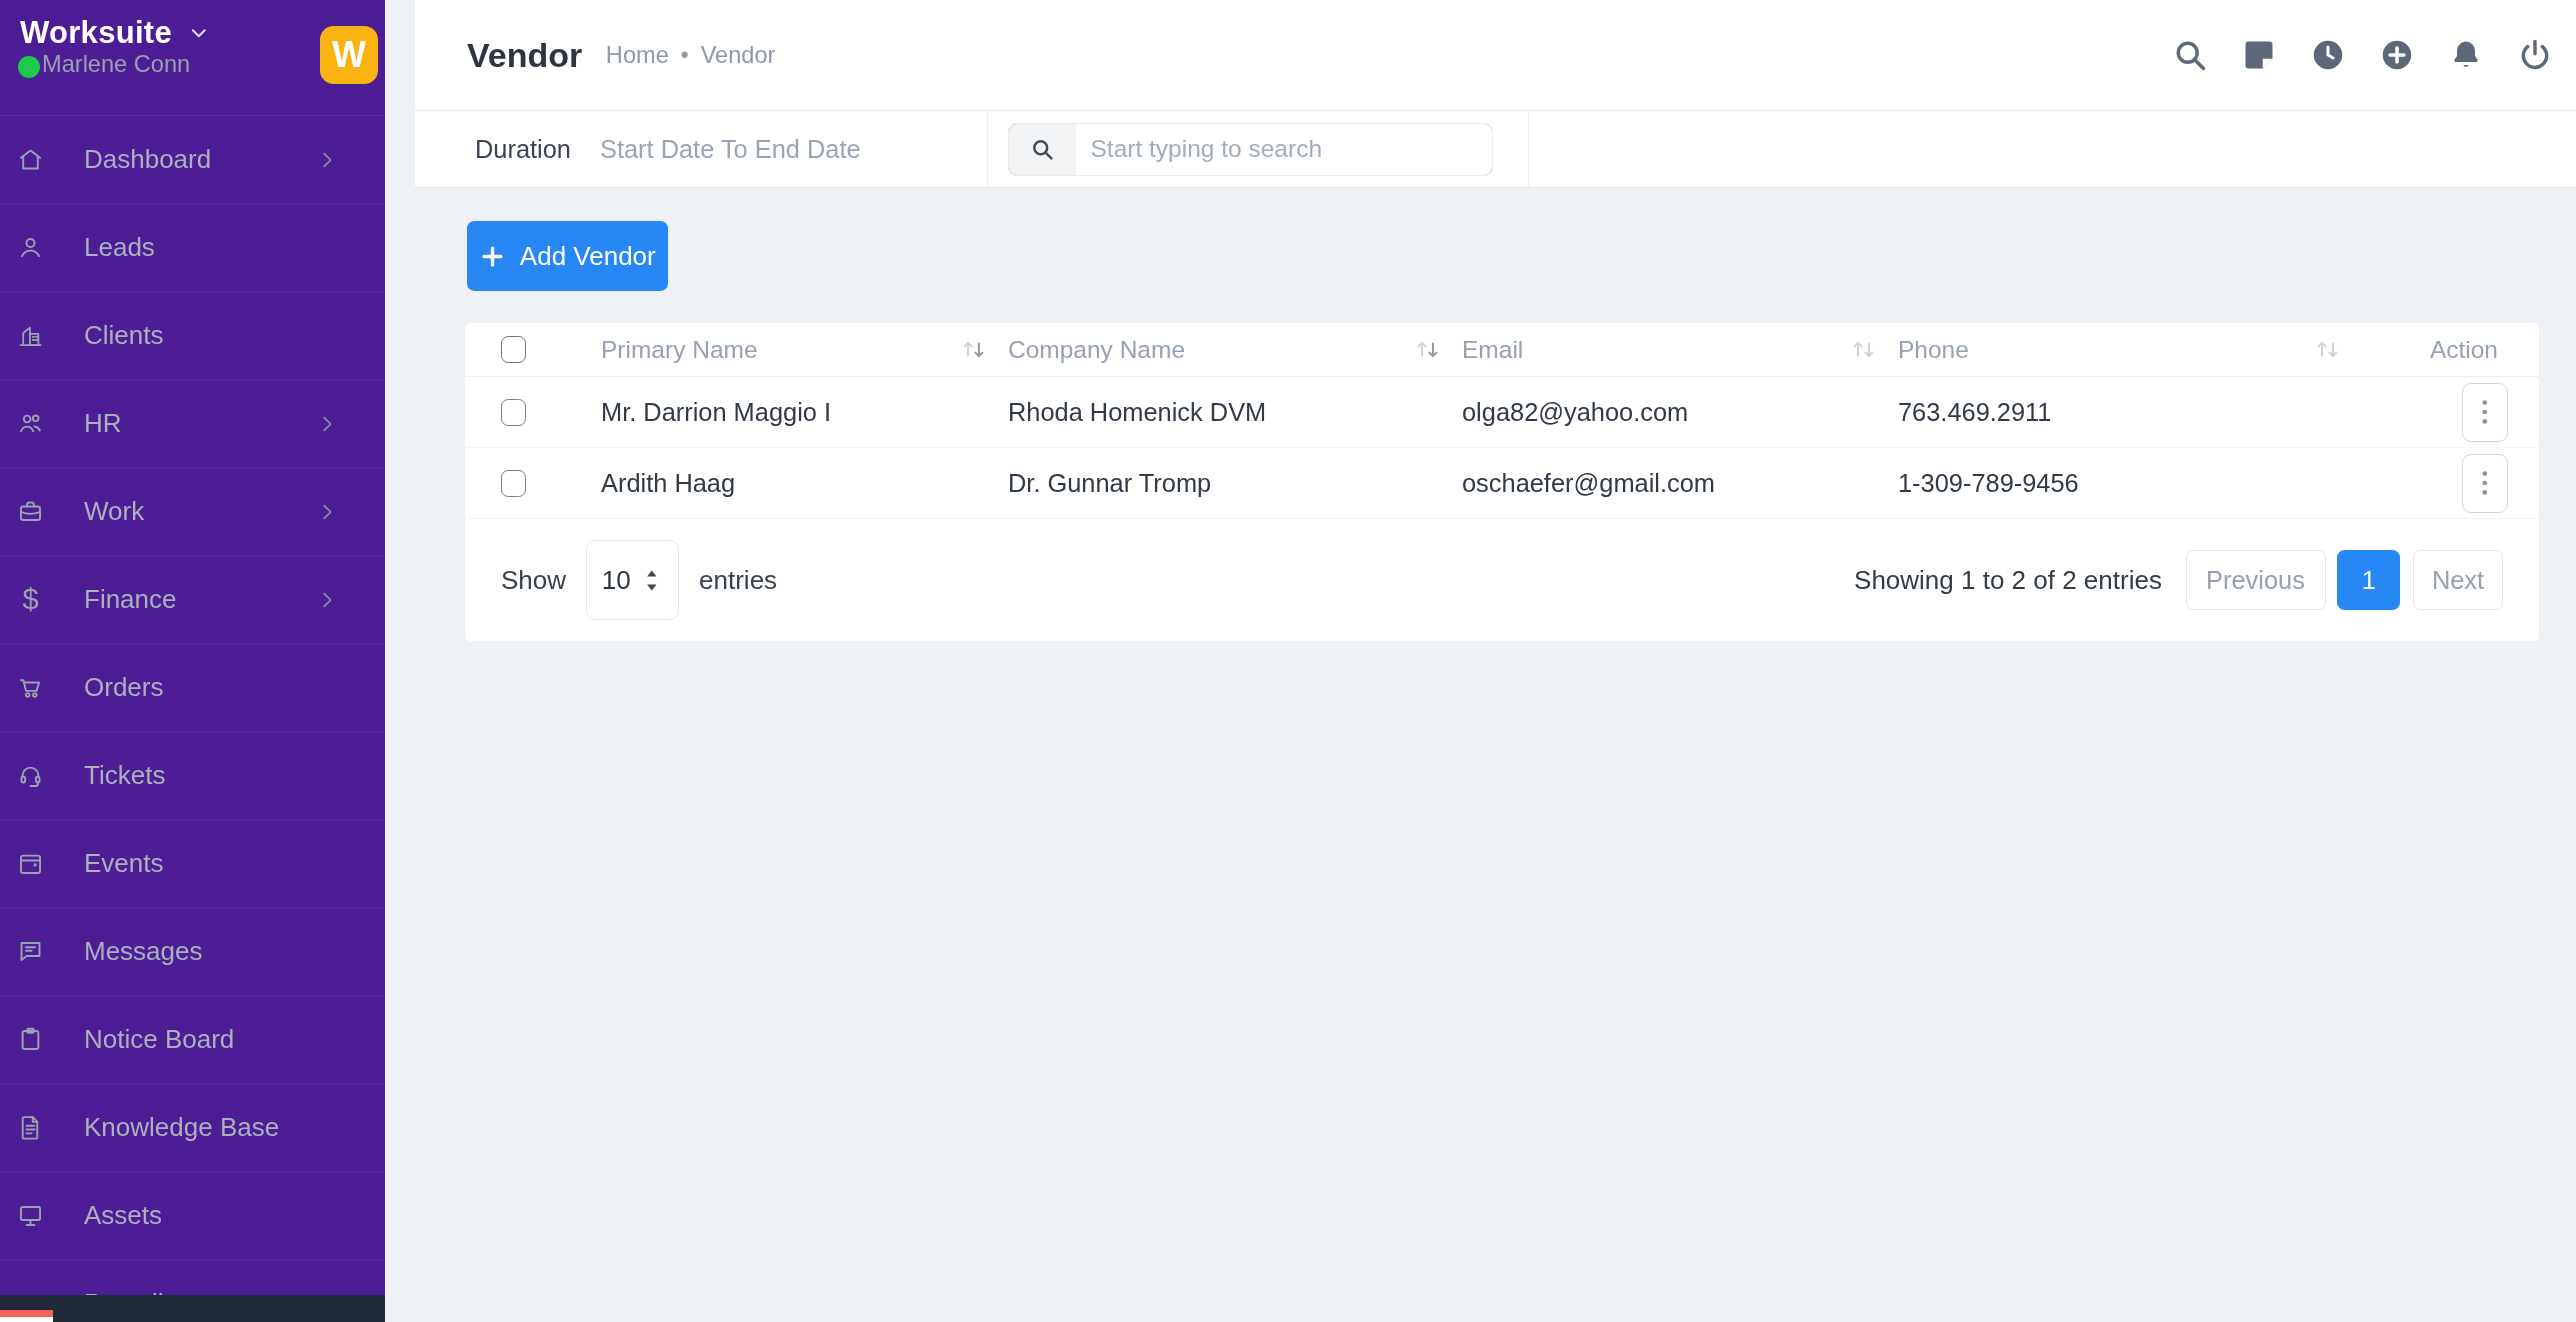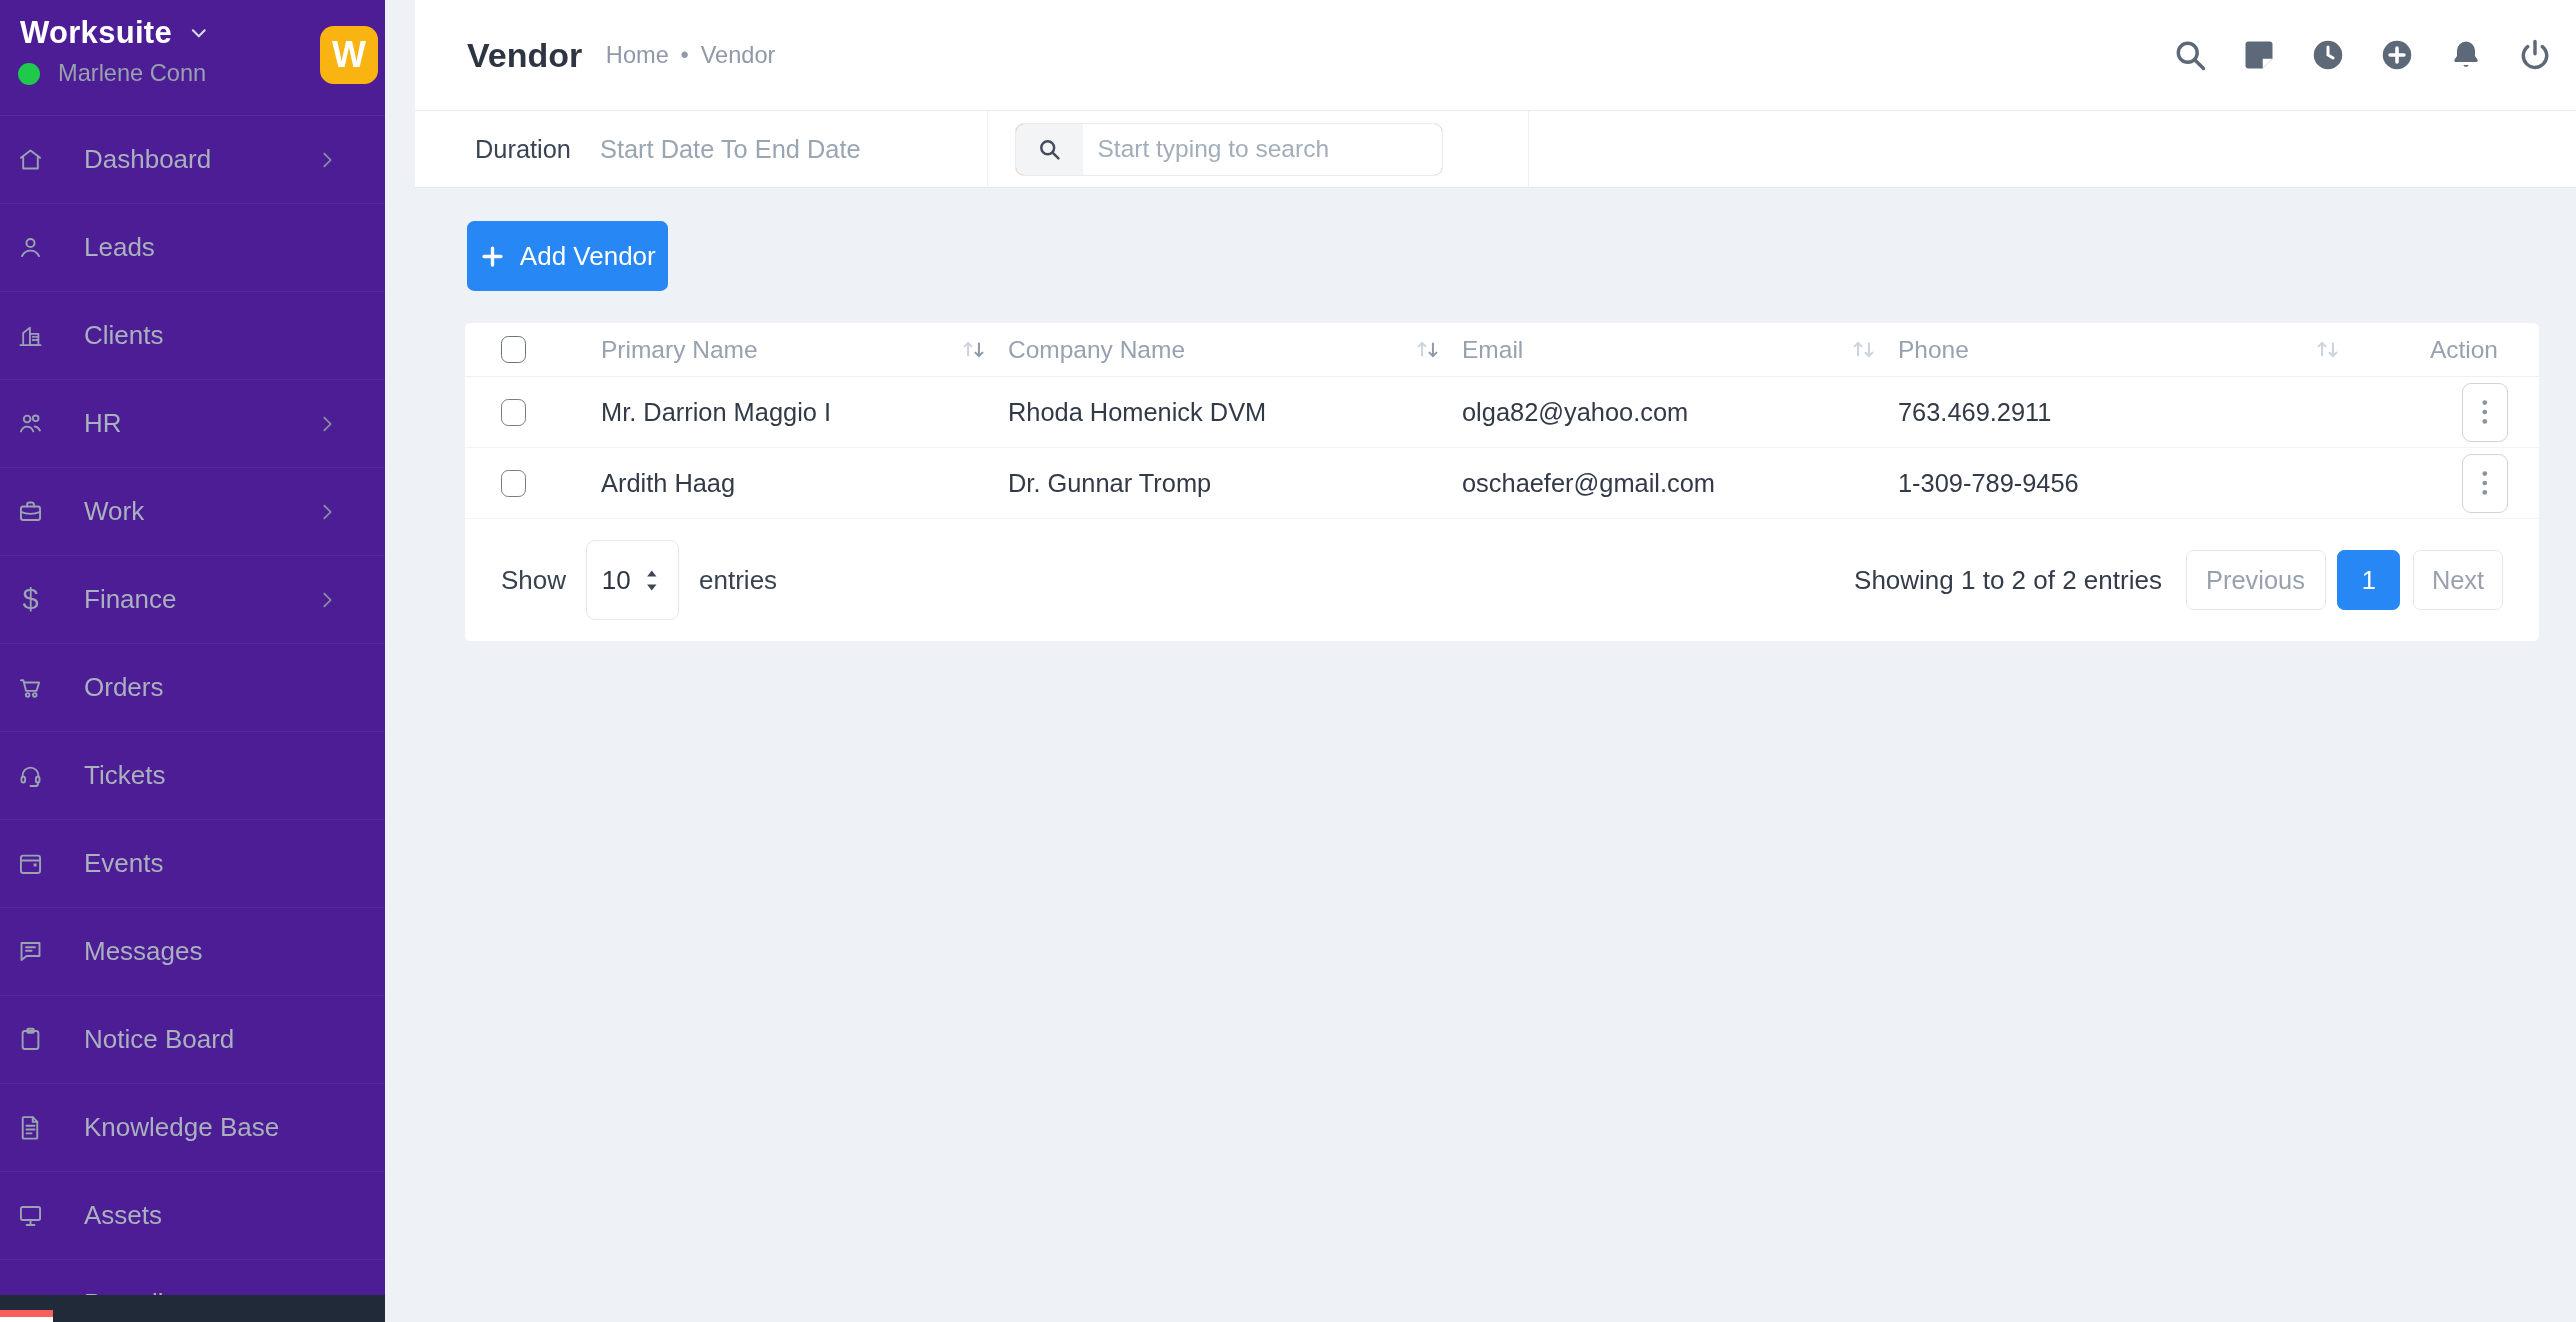--- a/index.html
+++ b/index.html
@@ -5,21 +5,21 @@
   * { margin:0; padding:0; box-sizing:border-box; }
   html,body { width:2576px; height:1322px; overflow:hidden; }
   body { font-family:"Liberation Sans", sans-serif; background:#eef1f5; position:relative; }
 
   
   .sidebar { position:absolute; left:0; top:0; width:385px; height:1322px; background:#4c1d95; overflow:hidden; }
   .brand { position:relative; height:116px; border-bottom:0.9px solid rgba(255,255,255,.07); }
   .brand-title-row { position:absolute; left:20px; top:14.5px; display:flex; align-items:center; gap:14.5px; }
   .brand-name { color:#ffffff; font-size:31px; font-weight:700; letter-spacing:0.3px; }
   .brand-caret { color:#d6dae0; display:flex; }
-  .status-row { position:absolute; left:18px; top:60px; display:flex; align-items:center; gap:18px; }
+  .status-row { position:absolute; left:18px; top:51px; display:flex; align-items:flex-end; gap:2px; }
   .status-dot { width:22px; height:22px; border-radius:50%; background:#1fc94c; }
   .user-name { color:#98a1ae; font-size:23.6px; }
   .logo-badge { position:absolute; left:320px; top:26px; width:58px; height:58px; border-radius:13.6px; background:#f9b411; display:flex; align-items:center; justify-content:center; }
   .logo-letter { color:#fff; font-size:36px; font-weight:700; }
 
   .nav { }
   .nav-item { height:88px; display:flex; align-items:center; border-bottom:0.9px solid rgba(255,255,255,.055); cursor:pointer; }
   .nav-icon { width:27px; height:27px; margin-left:17px; color:#9aa3b2; flex:0 0 auto; display:flex; }
   .nav-icon svg { width:27px; height:27px; }
   .nav-dollar { width:27px; margin-left:17px; color:#9aa3b2; font-size:29px; text-align:center; flex:0 0 auto; }
@@ -39,21 +39,21 @@
   .breadcrumb { margin-left:23.6px; display:flex; align-items:center; gap:11.8px; font-size:23.6px; color:#8f99a8; }
   .topbar-icons { margin-left:auto; margin-right:22px; display:flex; align-items:center; gap:31px; color:#5d6878; }
   .topbar-icons .tb-icon { width:38px; height:38px; display:flex; align-items:center; justify-content:center; cursor:pointer; }
   .topbar-icons svg { width:36px; height:36px; }
 
   .filterbar { height:77px; background:#fff; border-bottom:0.9px solid #e5e9ed; display:flex; }
   .filter-duration { width:573px; display:flex; align-items:center; border-right:0.9px solid #eef1f3;padding-left:8px; }
   .duration-label { margin-left:52px; font-size:25.4px; color:#3b4454; }
   .duration-value { margin-left:29px; font-size:25.4px; color:#9aa5b3; cursor:pointer; }
   .filter-search { width:541px; display:flex; align-items:center; border-right:0.9px solid #eef1f3; }
-  .search-group { margin-left:27px; width:428px; height:53px; border:0.9px solid #e9edf1; border-radius:9px; display:flex; overflow:hidden; background:#f97316; }
+  .search-group { margin-left:20px; width:485px; height:53px; border:0.9px solid #e9edf1; border-radius:9px; display:flex; overflow:hidden; background:#f97316; }
   .search-iconbox { width:67px; background:#f2f4f6; display:flex; align-items:center; justify-content:center; color:#454c59; }
   .search-iconbox svg { width:24.5px; height:24.5px; }
   .search-input { flex:1; border:none; outline:none; font-size:24.5px; color:#3b4454; padding:0 14.5px; font-family:"Liberation Sans", sans-serif; }
   .search-input::placeholder { color:#a3adba; }
 
   .content { height:1135px; background:#eef1f5; }
   .btn-add { margin:33px 0 0 52px; width:201px; height:70px; border-radius:7.3px; background:#2787f5; border:none; color:#fff; font-size:26px; display:flex; align-items:center; justify-content:center; gap:13.6px; cursor:pointer; font-family:"Liberation Sans", sans-serif; }
   .btn-add svg { width:27px; height:27px; }
 
   .card { margin:32px 0 0 50px; width:2074px; background:#fff; border-radius:5.4px; }

